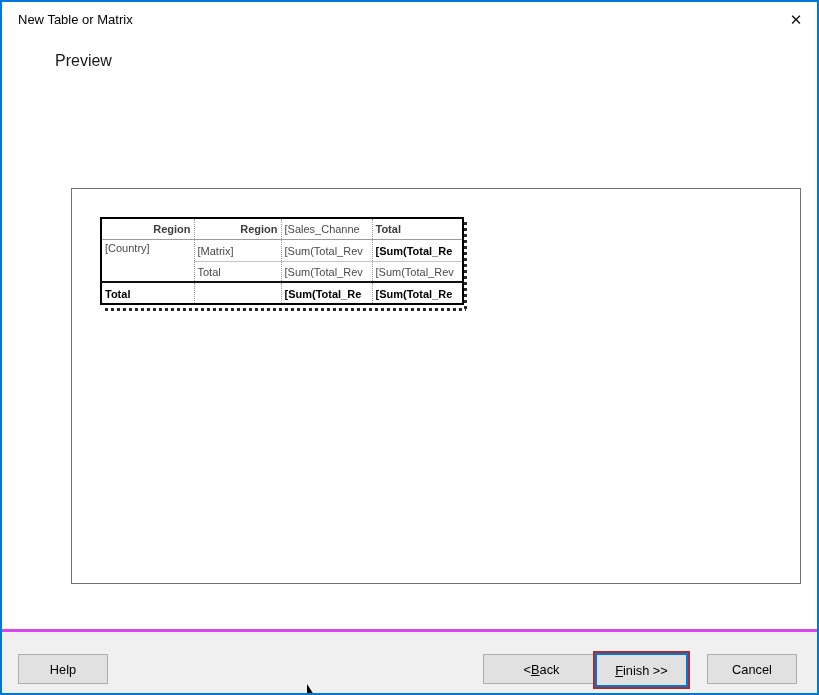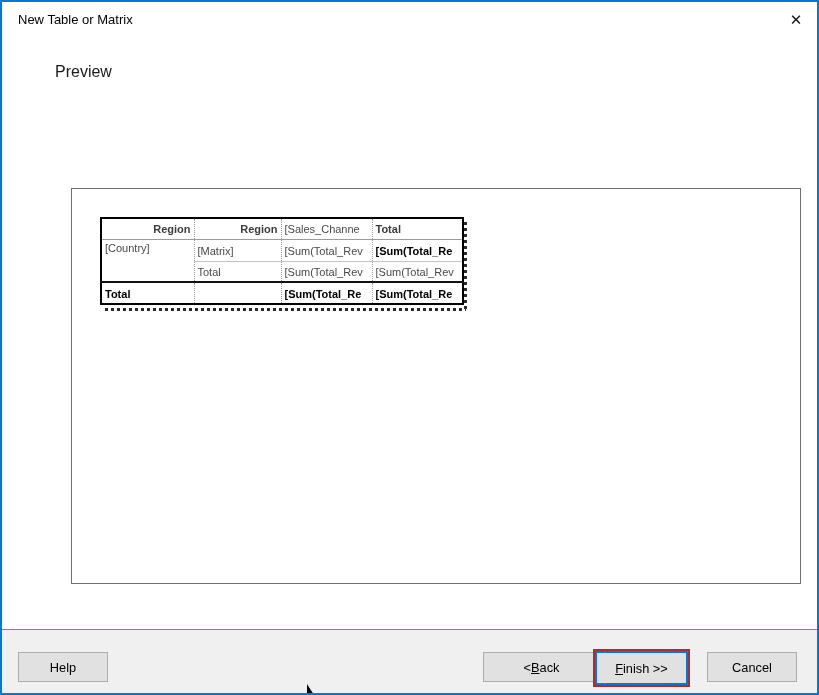--- a/index.html
+++ b/index.html
@@ -23,21 +23,21 @@
   .close-btn {
     position: absolute; left: 778px; top: 4px;
     width: 32px; height: 28px;
     display: flex; align-items: center; justify-content: center;
     font-size: 15px; color: #111; cursor: pointer;
     font-weight: 300;
   }
 
   
   .page-heading {
-    position: absolute; left: 53px; top: 61px;
+    position: absolute; left: 53px; top: 50px;
     font-size: 16px; color: #1a1a1a; font-weight: 400;
   }
   .page-desc {
     position: absolute; left: 40px; top: 111px; width: 702px;
     font-size: 12.8px; line-height: 20px; color: #111;
   }
 
   
   .preview-box {
     position: absolute; left: 69px; top: 186px;
@@ -82,21 +82,21 @@
     background: repeating-linear-gradient(180deg, #2a2a2a 0 3px, transparent 3px 6px);
   }
   .tbl-shadow-b {
     position: absolute; left: 103px; top: 306px; width: 361px; height: 3px;
     background: repeating-linear-gradient(90deg, #2a2a2a 0 3px, transparent 3px 6px);
   }
 
   
   .footer {
     position: absolute; left: 0; right: 0; bottom: 0; height: 64px;
-    background: #f0f0f0; border-top: 1px solid #d946ef;
+    background: #f0f0f0; border-top: 3px solid #d946ef;
   }
   .btn {
     position: absolute; top: 22px; height: 30px;
     background: #e1e1e1; border: 1px solid #adadad;
     font-family: "Liberation Sans", sans-serif;
     font-size: 12.8px; color: #000;
     display: flex; align-items: center; justify-content: center;
     cursor: pointer;
   }
   .btn-help   { left: 16px;  width: 90px; }

